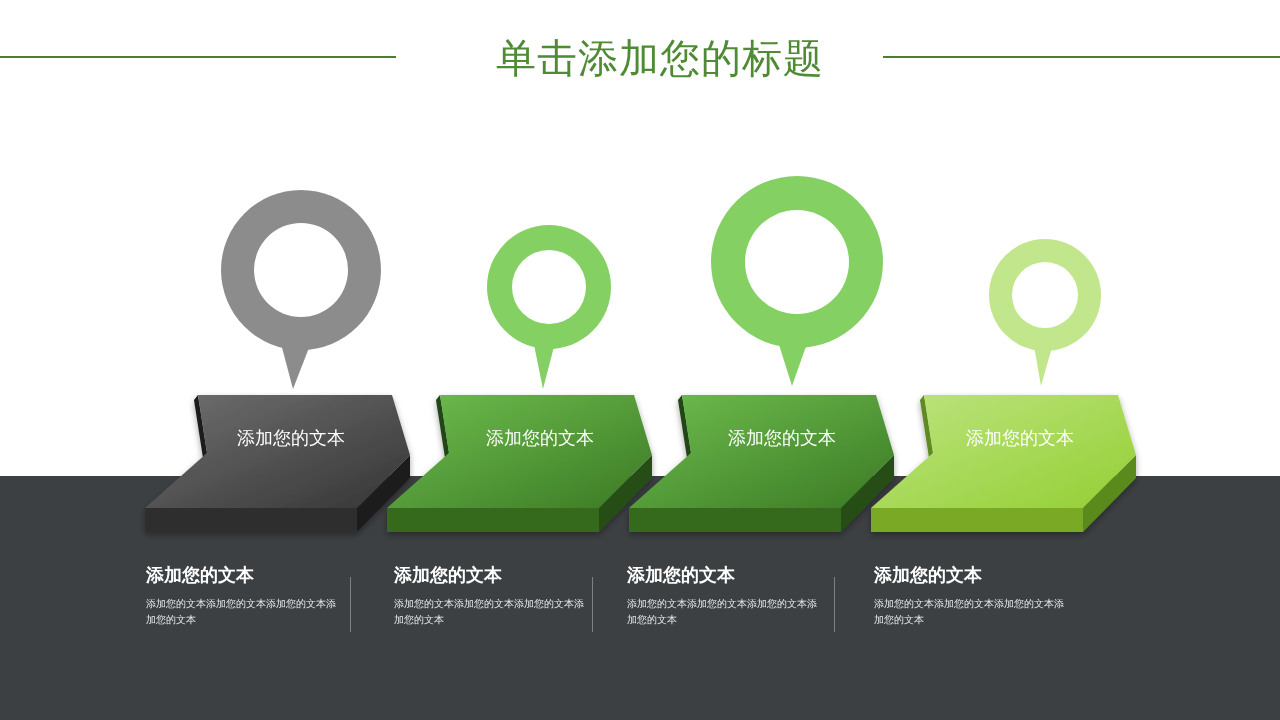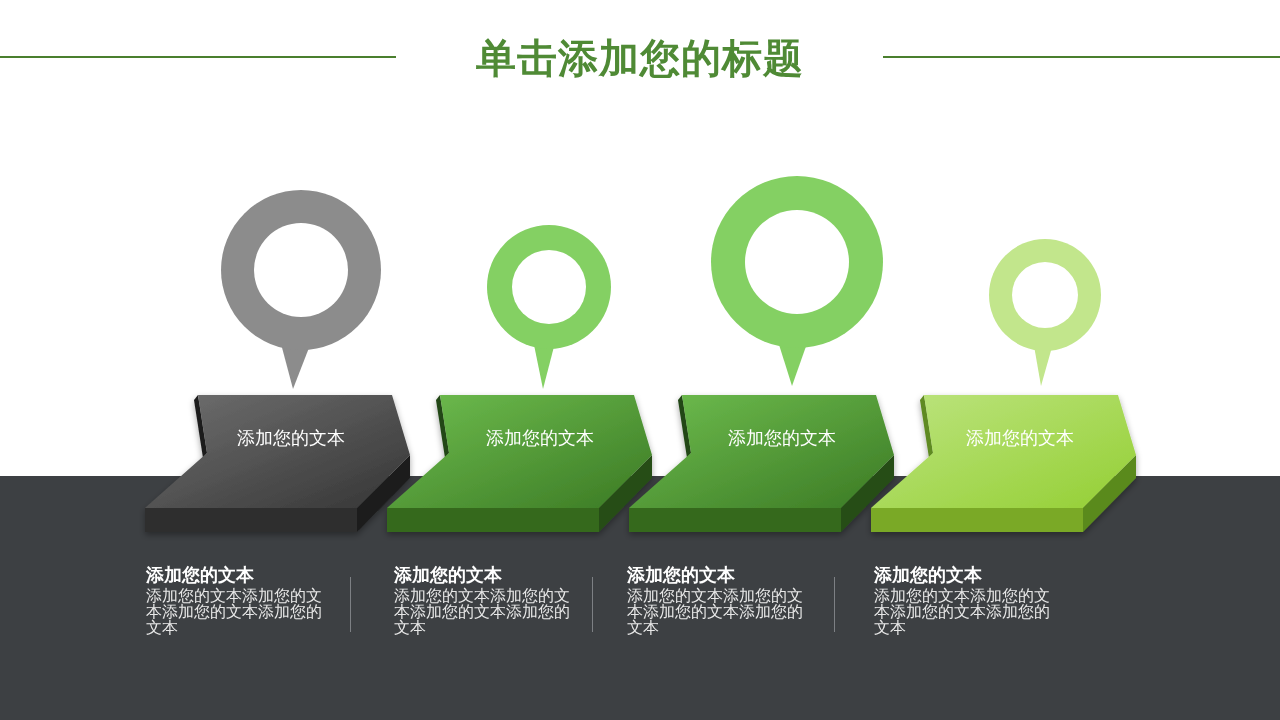--- a/index.html
+++ b/index.html
@@ -5,33 +5,33 @@
   html, body { margin: 0; padding: 0; }
   body {
     width: 1280px; height: 720px; overflow: hidden; position: relative;
     background: #ffffff;
     font-family: "DejaVu Sans", "Liberation Sans", sans-serif;
   }
   .title-rule { position: absolute; top: 56px; height: 2px; background: #4a7f2e; }
   .title-rule.left { left: 0; width: 396px; }
   .title-rule.right { left: 883px; width: 397px; }
   .title {
-    position: absolute; top: 32px; left: 420px; width: 440px; text-align: center;
+    position: absolute; top: 32px; left: 440px; width: 440px; text-align: center;
     font-size: 40px; color: #4f8a35; letter-spacing: 1px; line-height: 52px;
-    font-weight: 700;
+    font-weight: 400;
   }
   .band { position: absolute; left: 0; top: 476px; width: 1280px; height: 244px; background: #3d4043; }
   svg.scene { position: absolute; left: 0; top: 0; }
   .block-label {
     position: absolute; top: 426px; width: 200px; text-align: center;
     color: #ffffff; font-size: 18px; line-height: 24px;
   }
   .desc { position: absolute; top: 562px; width: 200px; color: #ffffff; }
   .desc-title { font-size: 18px; font-weight: bold; line-height: 26px; }
-  .desc-body { font-size: 16px; line-height: 16px; color: #e8e8e8; width: 190px; }
+  .desc-body { font-size: 10px; line-height: 16px; color: #e8e8e8; margin-top: 8px; width: 190px; }
   .divider { position: absolute; top: 577px; width: 1px; height: 55px; background: #7d8084; }
 </style>
 </head>
 <body>
 
 <div class="title-rule left"></div>
 <div class="title-rule right"></div>
 <div class="title">单击添加您的标题</div>
 
 <div class="band"></div>

